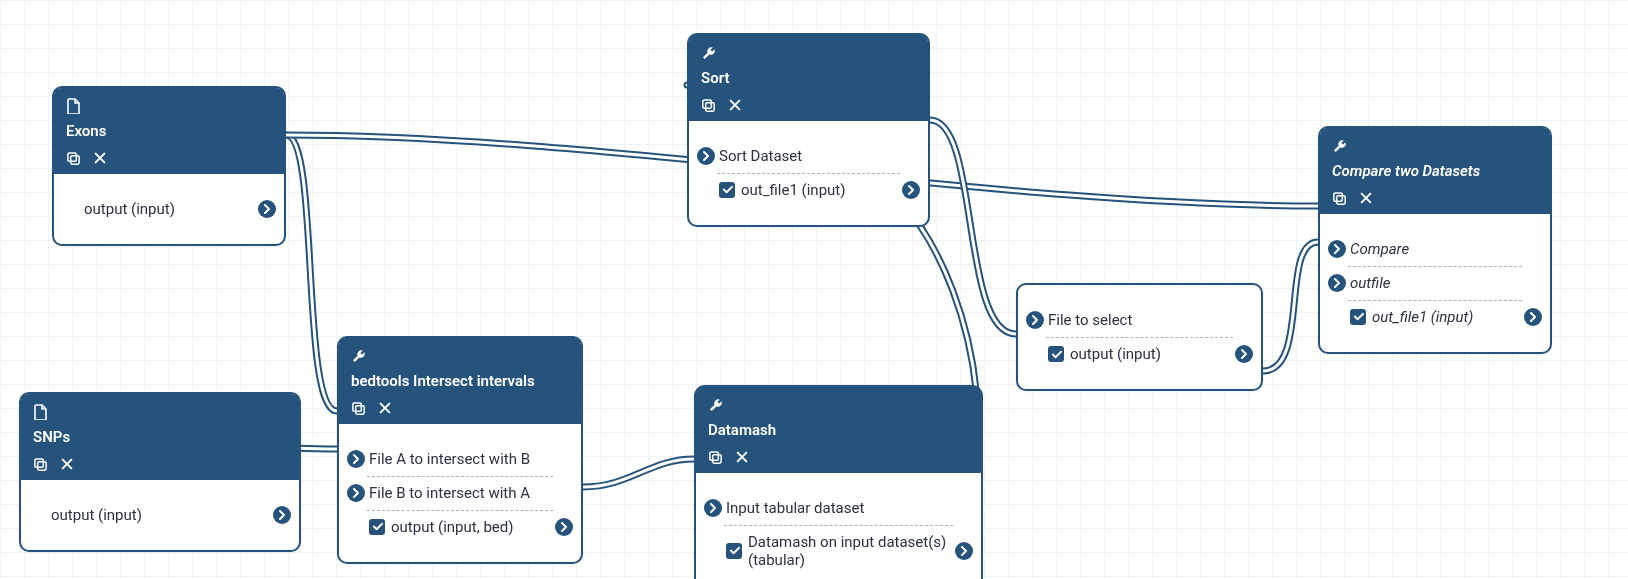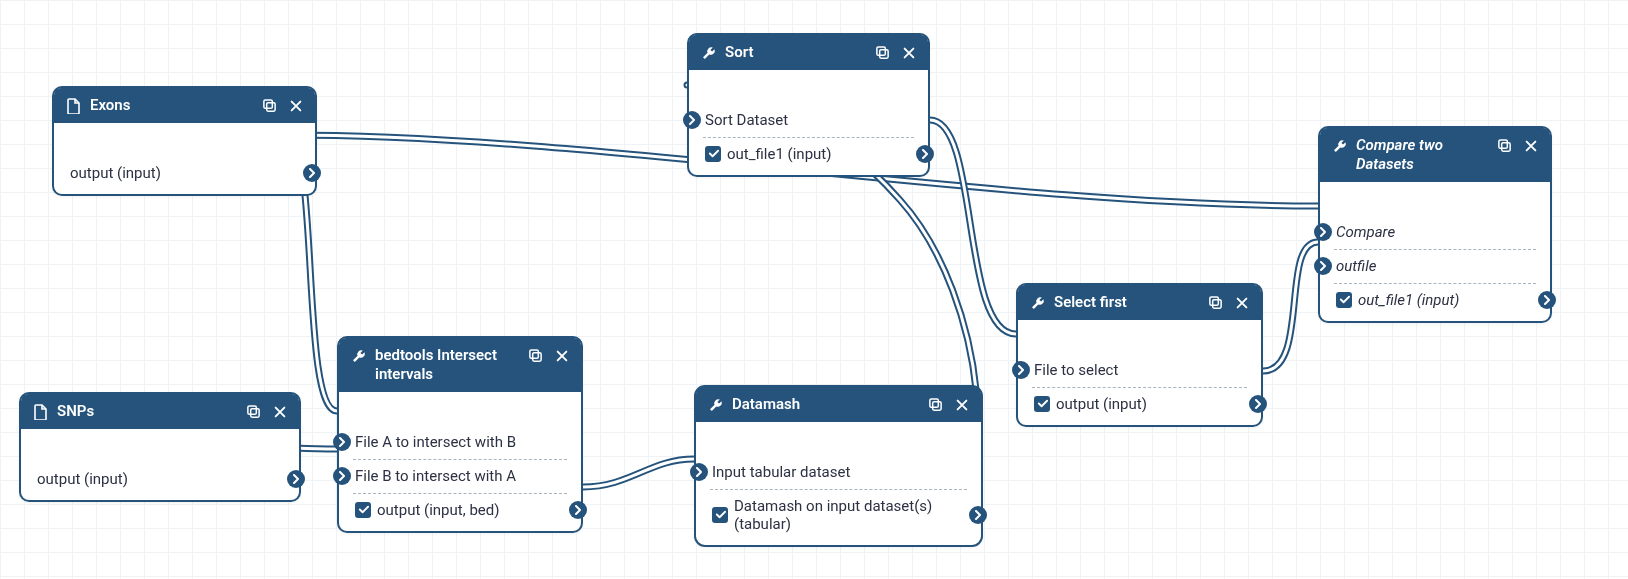--- a/index.html
+++ b/index.html
@@ -54,35 +54,35 @@
     background: var(--galaxy-blue);
     color: #fff;
     padding: 8px 12px 8px 12px;
     border-top-left-radius: 7px;
     border-top-right-radius: 7px;
     display: flex;
     align-items: flex-start;
     gap: 8px;
     font-weight: 600;
     line-height: 1.25;
+    flex-direction: column;
   }
   .node-header .title {
     flex: 1;
     word-wrap: break-word;
   }
   .node-header .hdr-icons {
     display: flex;
     gap: 12px;
     align-items: center;
     padding-top: 2px;
   }
   .node-header svg { display: block; }
   .node-body {
-    padding: 4px;
-    margin-top: 29px;
+    padding: 18px;
   }
   .row {
     padding: 8px 12px;
     position: relative;
     display: flex;
     align-items: center;
     gap: 6px;
   }
   .row + .row::before {
     content: "";
@@ -163,21 +163,21 @@
   <path class="conn-outer" d="M940 508 C 1000 508, 990 300, 900 200 C 820 110, 740 85, 687 85"></path>
   <path class="conn-inner" d="M940 508 C 1000 508, 990 300, 900 200 C 820 110, 740 85, 687 85"></path>
 
   <path class="conn-outer" d="M930 120 C 980 120, 960 334, 1016 334"></path>
   <path class="conn-inner" d="M930 120 C 980 120, 960 334, 1016 334"></path>
 
   <path class="conn-outer" d="M1263 371 C 1310 371, 1280 242, 1318 242"></path>
   <path class="conn-inner" d="M1263 371 C 1310 371, 1280 242, 1318 242"></path>
 </svg>
 
-<div class="node" style="left:52px; top:86px; width:265px;">
+<div class="node" style="left:52px; top:86px; width:234px;">
   <div class="node-header">
     <span class="icon-slot">
         <svg width="16" height="16" viewBox="0 0 16 16">
           <use href="#i-file"></use>
         </svg>
       </span>
     <span class="title">Exons</span>
     <span class="hdr-icons">
       <span>
           <svg width="15" height="15" viewBox="0 0 16 16">
@@ -376,40 +376,20 @@
       <span class="port out">
           <svg width="10" height="10" viewBox="0 0 10 10">
             <use href="#i-chev"></use>
           </svg>
         </span>
     </div>
   </div>
 </div>
 
 <div class="node" style="left:1016px; top:283px; width:247px;">
-  <div class="node-header">
-    <span class="icon-slot">
-        <svg width="16" height="16" viewBox="0 0 16 16">
-          <use href="#i-wrench"></use>
-        </svg>
-      </span>
-    <span class="title">Select first</span>
-    <span class="hdr-icons">
-      <span>
-          <svg width="15" height="15" viewBox="0 0 16 16">
-            <use href="#i-clone"></use>
-          </svg>
-        </span>
-      <span>
-          <svg width="14" height="14" viewBox="0 0 16 16">
-            <use href="#i-close"></use>
-          </svg>
-        </span>
-    </span>
-  </div>
   <div class="node-body">
     <div class="row">
       <span class="port in">
           <svg width="10" height="10" viewBox="0 0 10 10">
             <use href="#i-chev"></use>
           </svg>
         </span>
       <span>File to select</span>
     </div>
     <div class="row">

